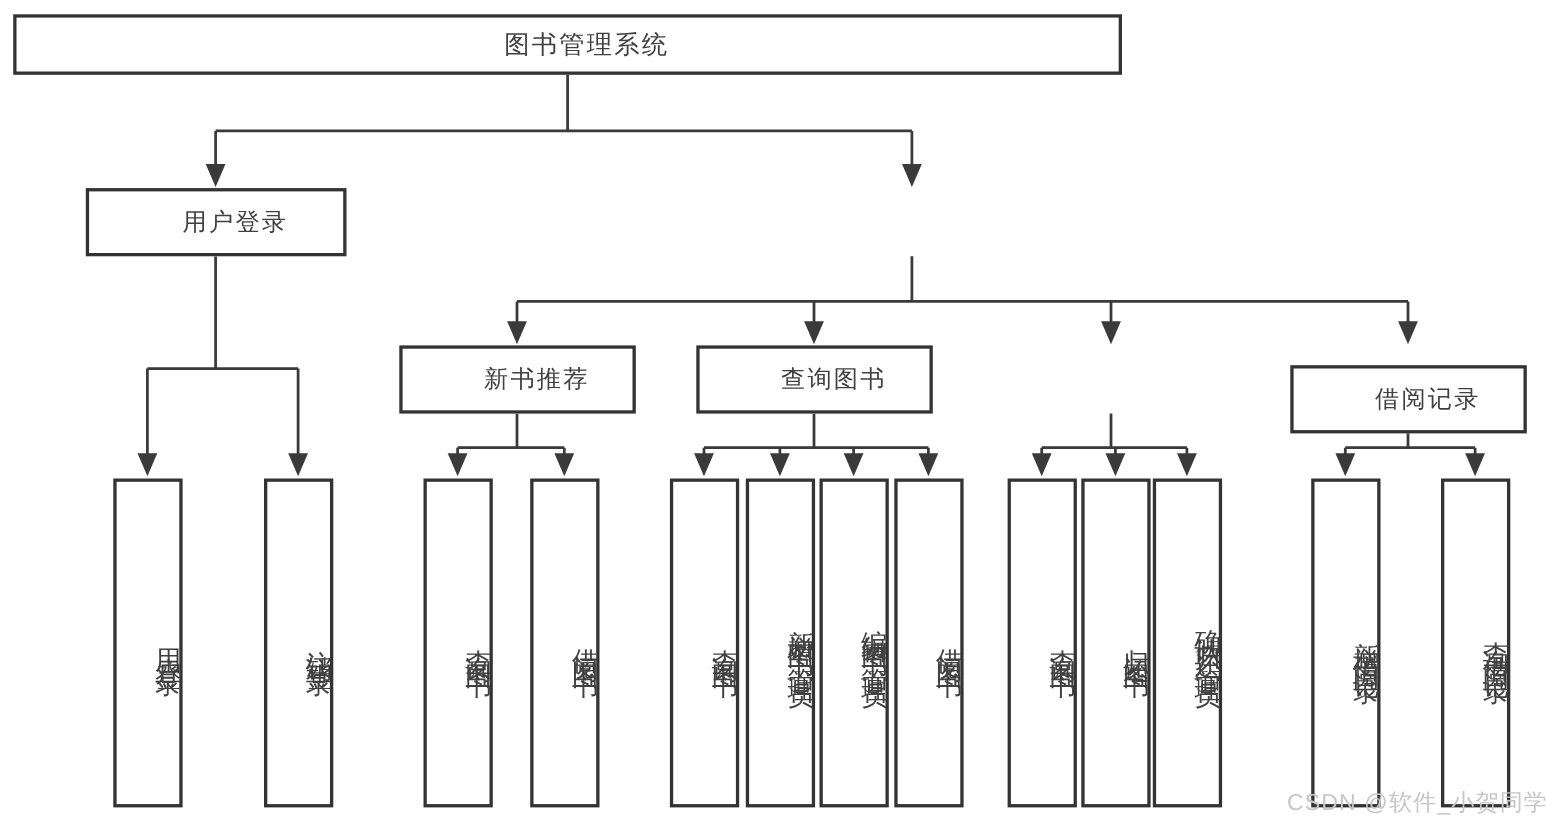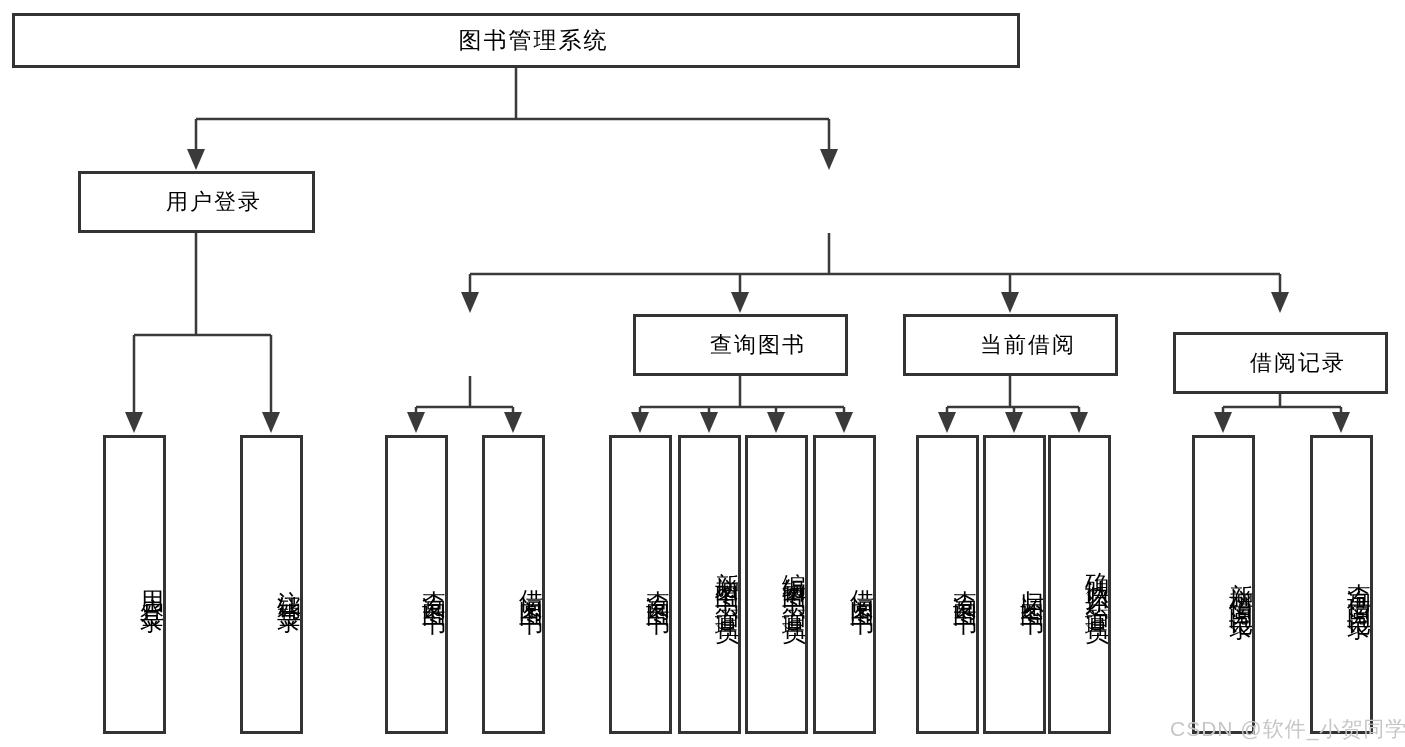--- a/index.html
+++ b/index.html
@@ -27,21 +27,21 @@
   }
   .box {
     position: absolute;
     box-sizing: border-box;
     background: #ffffff;
     border: 3px solid #333333;
     display: flex;
     align-items: center;
     justify-content: center;
     z-index: 2;
-    color: #000000;
+    color: #404040;
     padding-left: 35px;
   }
   .hlabel {
     font-size: 22px;
     letter-spacing: 2px;
     white-space: nowrap;
   }
   .root .hlabel { font-size: 23px; }
   .vlabel {
     writing-mode: vertical-rl;
@@ -111,25 +111,25 @@
   </svg>
 
   <div class="box root" style="left:12px;top:13px;width:1008px;height:55px">
     <span class="hlabel">图书管理系统</span>
   </div>
 
   <div class="box" style="left:78px;top:171px;width:237px;height:62px">
     <span class="hlabel">用户登录</span>
   </div>
 
+  <div class="box" style="left:363px;top:314px;width:215px;height:62px">
+    <span class="hlabel">新书推荐</span>
+  </div>
   <div class="box" style="left:633px;top:314px;width:215px;height:62px">
     <span class="hlabel">查询图书</span>
-  </div>
-  <div class="box" style="left:903px;top:314px;width:215px;height:62px">
-    <span class="hlabel">当前借阅</span>
   </div>
   <div class="box" style="left:1173px;top:332px;width:215px;height:62px">
     <span class="hlabel">借阅记录</span>
   </div>
 
   <div class="box" style="left:103px;top:435px;width:63px;height:299px">
     <span class="vlabel">用户登录</span>
   </div>
   <div class="box" style="left:240px;top:435px;width:63px;height:299px">
     <span class="vlabel">注销登录</span>

